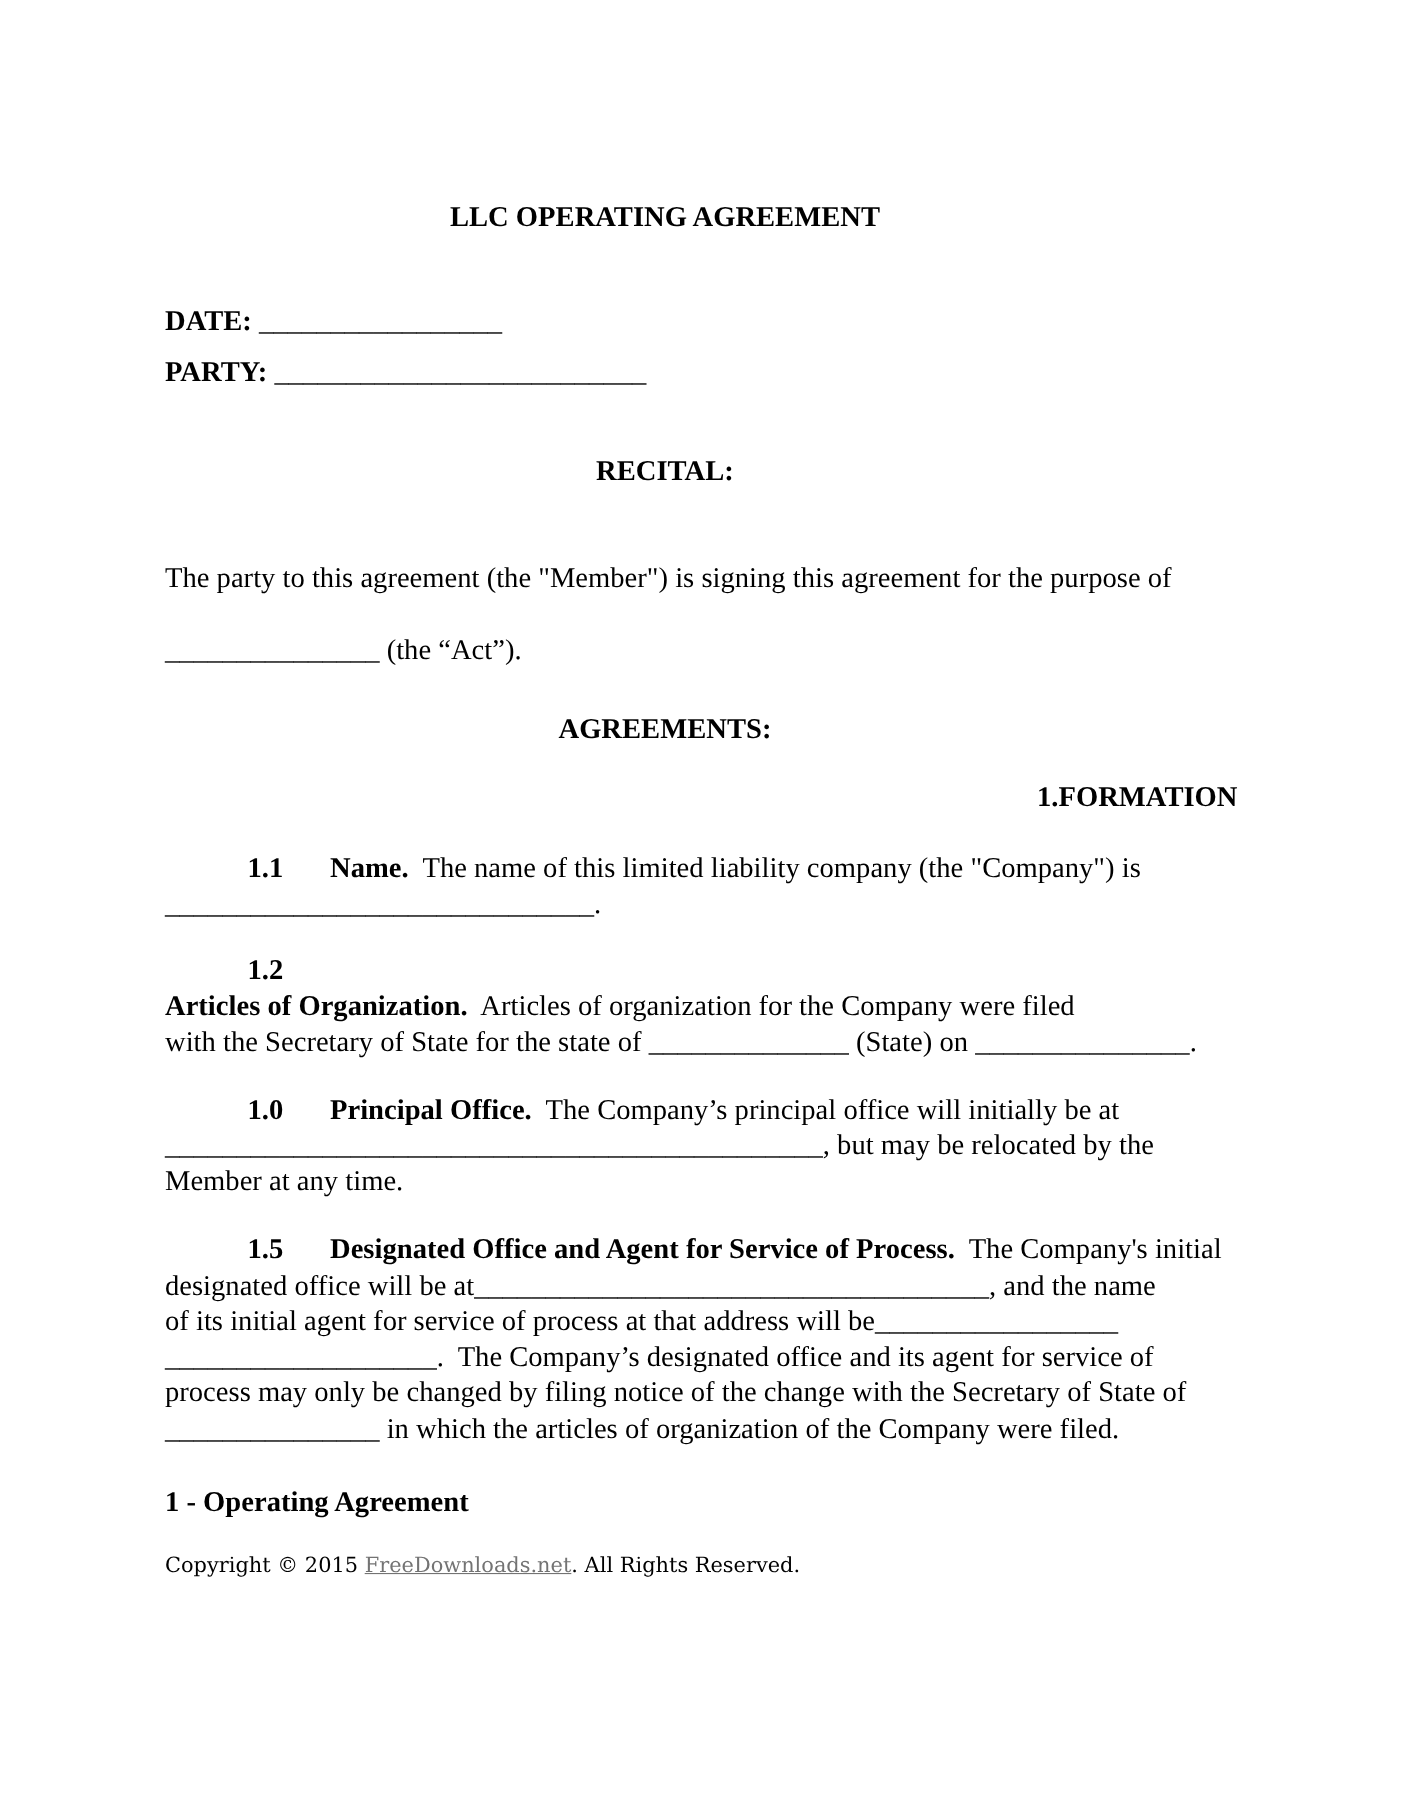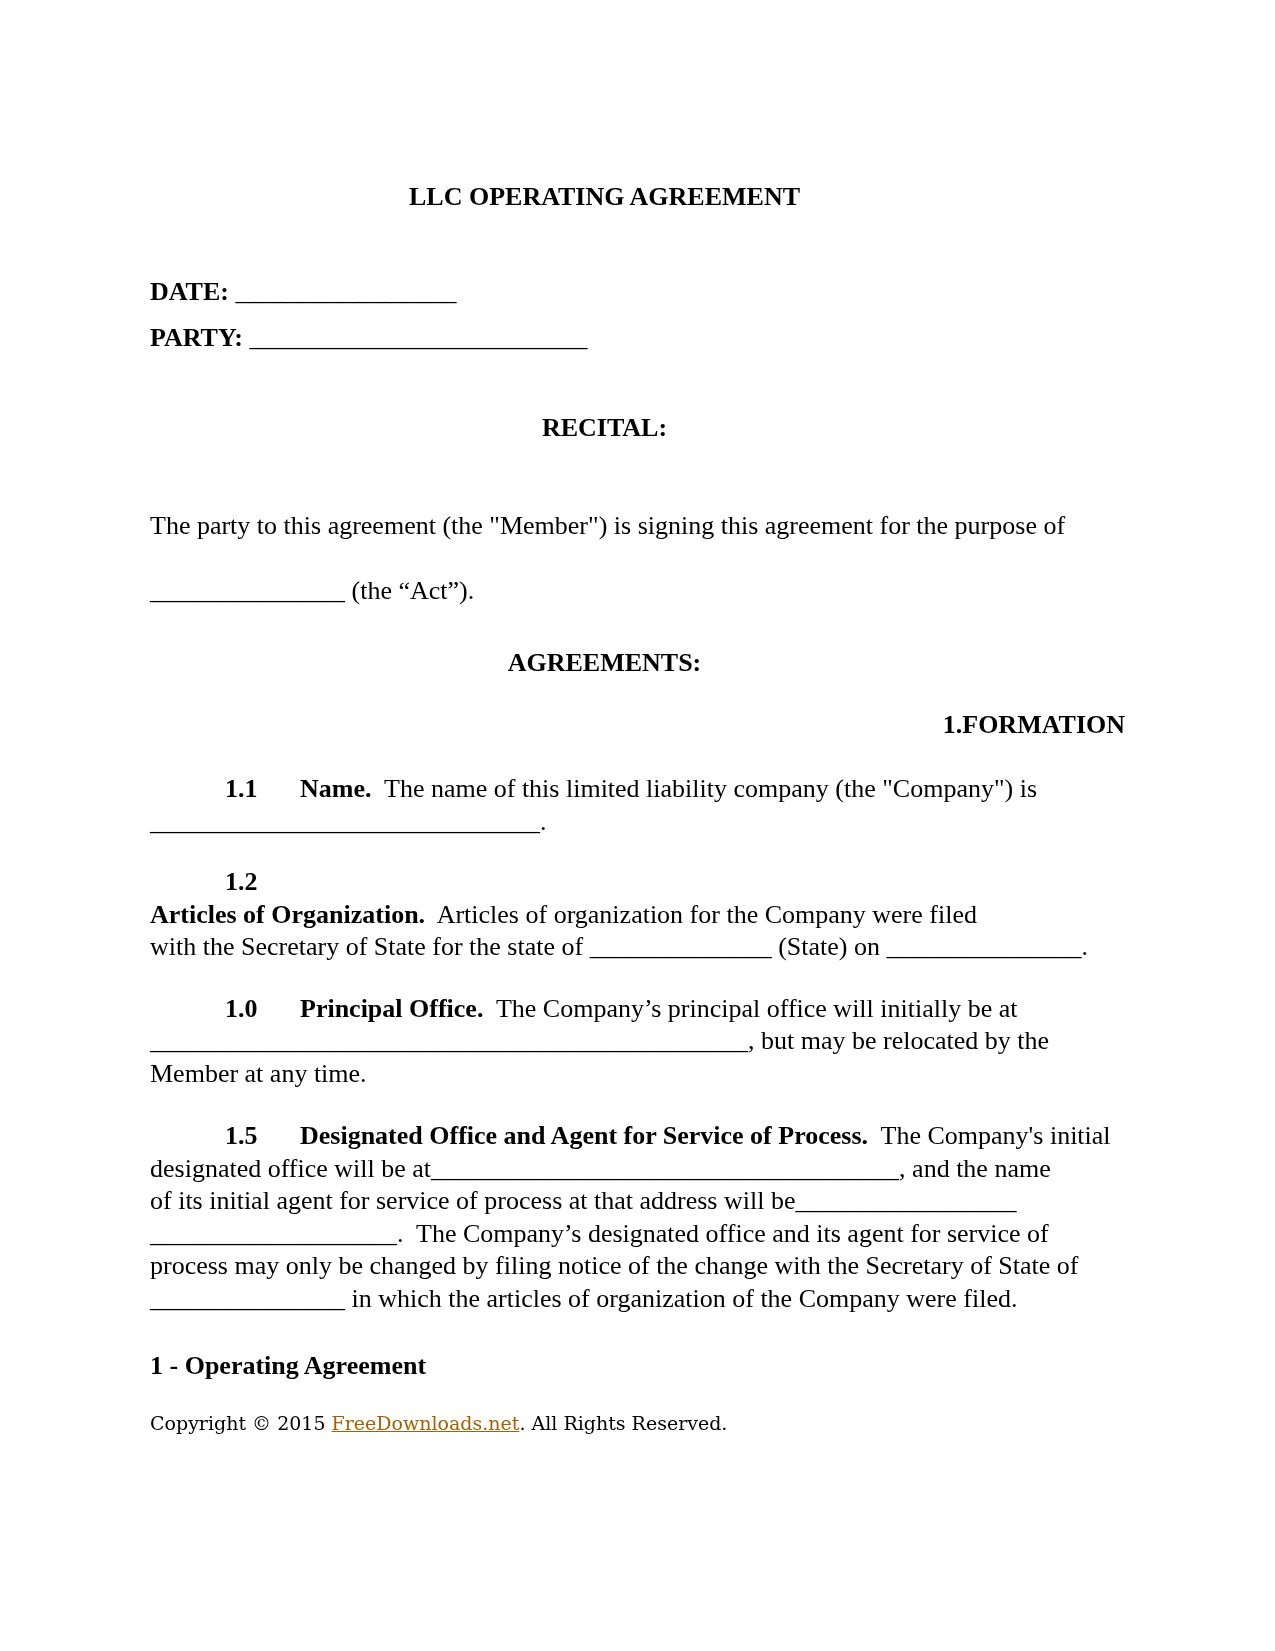--- a/index.html
+++ b/index.html
@@ -97,16 +97,16 @@
     <span class="ln">designated office will be at____________________________________, and the name</span><br>
     <span class="ln">of its initial agent for service of process at that address will be_________________</span><br>
     <span class="ln">___________________.  The Company’s designated office and its agent for service of</span><br>
     <span class="ln">process may only be changed by filing notice of the change with the Secretary of State of</span><br>
     <span class="ln">_______________ in which the articles of organization of the Company were filed.</span>
   </p>
 
   <p class="footer-label">1 - Operating Agreement</p>
 
   <p class="copyright">
-    <span class="ln">Copyright © 2015 </span><a class="link" style="color: #a16207;">FreeDownloads.net</a><span class="ln">. All Rights Reserved.</span>
+    <span class="ln">Copyright © 2015 </span><a class="link" style="color: #737373;">FreeDownloads.net</a><span class="ln">. All Rights Reserved.</span>
   </p>
 
 </div>
 
 </body></html>

